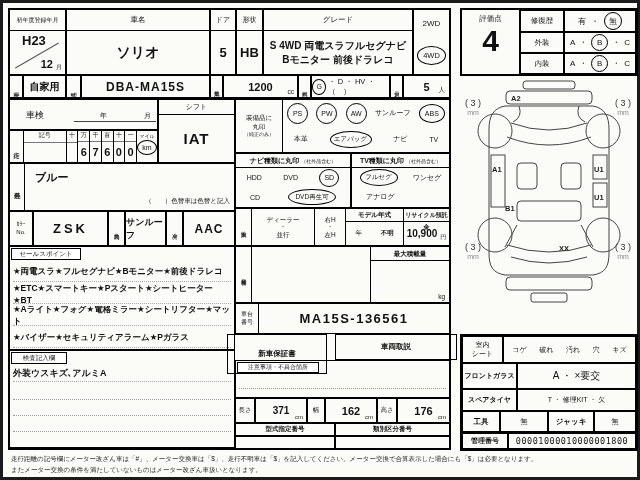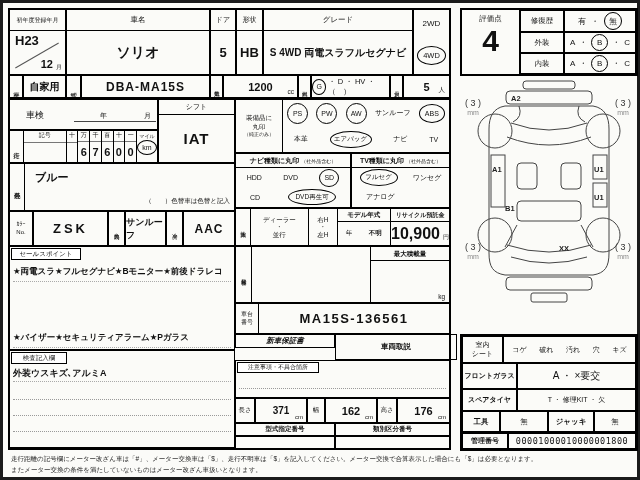--- a/index.html
+++ b/index.html
@@ -25,21 +25,21 @@
 </head>
 <body>
 
 <div id="sheet">
 
   <div class="c nb" style="left:5px;top:5px;width:443px;height:442px;border:2px solid #000;"></div>
 
   <div class="c hcell" style="left:6px;top:6px;width:57px;height:66px;">
     <div class="hd" style="font-size:6px;">初年度登録年月</div>
     <div class="bd">
-      <span class="hand" style="position:absolute;left:5px;top:2px;font-size:13px;">H23</span>
+      <span class="hand" style="position:absolute;left:12px;top:2px;font-size:13px;">H23</span>
       <span style="position:absolute;left:2px;top:24px;width:50px;border-top:1px solid #555;transform:rotate(-30deg);"></span>
       <span class="hand" style="position:absolute;right:12px;bottom:4px;font-size:11px;">12</span>
       <span style="position:absolute;right:3px;bottom:2px;font-size:6px;">月</span>
     </div>
   </div>
 
   <div class="c hcell" style="left:63px;top:6px;width:144px;height:66px;">
     <div class="hd">車名</div>
     <div class="bd hand" style="font-size:14px;">ソリオ</div>
   </div>
@@ -51,20 +51,21 @@
 
   <div class="c hcell" style="left:233px;top:6px;width:27px;height:66px;">
     <div class="hd" style="font-size:7px;">形状</div>
     <div class="bd hand" style="font-size:13px;">HB</div>
   </div>
 
   <div class="c hcell" style="left:260px;top:6px;width:150px;height:66px;">
     <div class="hd">グレード</div>
     <div class="bd col hand" style="font-size:10px;line-height:1.4;">
       <span>S 4WD 両電スラフルセグナビ</span>
+      <span>Bモニター 前後ドラレコ</span>
     </div>
   </div>
 
   <div class="c col" style="left:410px;top:6px;width:37px;height:66px;justify-content:space-around;">
     <span style="font-size:8px;">2WD</span>
     <span class="circ" style="width:27px;height:17px;font-size:7.5px;">4WD</span>
   </div>
 
   <div class="c" style="left:6px;top:72px;width:14px;height:23px;">
     <span class="vl">車歴</span>
@@ -245,31 +246,33 @@
     <div style="width:57px;border-right:1px solid #000;display:flex;flex-direction:column;">
       <span style="height:12px;font-size:6.5px;font-weight:bold;text-align:center;border-bottom:1px solid #000;line-height:12px;">モデル年式</span>
       <span style="flex:1;display:flex;align-items:center;justify-content:space-around;font-size:6.5px;">
         <span>年</span>
         <span class="hand">不明</span>
       </span>
     </div>
     <div style="flex:1;display:flex;flex-direction:column;">
       <span style="height:12px;font-size:6px;font-weight:bold;text-align:center;border-bottom:1px solid #000;line-height:12px;">リサイクル預託金</span>
       <span style="flex:1;display:flex;align-items:center;justify-content:center;gap:3px;">
-        <span class="hand" style="font-size:16px;">10,900</span>
+        <span class="hand" style="font-size:10px;">10,900</span>
         <span style="font-size:6px;align-self:flex-end;margin-bottom:3px;">円</span>
       </span>
     </div>
   </div>
 
   <div class="c nb" style="left:6px;top:243px;width:226px;height:104px;border:1px solid #000;"></div>
   <div class="tag" style="left:8px;top:245px;width:70px;height:12px;font-size:6.5px;">
     <span>セールスポイント</span>
   </div>
   <div class="c nb hand" style="left:10px;top:259px;width:218px;height:20px;justify-content:flex-start;font-size:8.5px;border-bottom:1px dotted #aaa;">★両電スラ★フルセグナビ★Bモニター★前後ドラレコ</div>
+  <div class="c nb hand" style="left:10px;top:281px;width:218px;height:20px;justify-content:flex-start;font-size:8.5px;border-bottom:1px dotted #aaa;">★ETC★スマートキー★Pスタート★シートヒーター★BT</div>
+  <div class="c nb hand" style="left:10px;top:303px;width:218px;height:20px;justify-content:flex-start;font-size:8.5px;border-bottom:1px dotted #aaa;">★Aライト★フォグ★電格ミラー★シートリフター★マット</div>
   <div class="c nb hand" style="left:10px;top:325px;width:218px;height:20px;justify-content:flex-start;font-size:8.5px;border-bottom:1px dotted #aaa;">★バイザー★セキュリティアラーム★Pガラス</div>
 
   <div class="c nb" style="left:6px;top:347px;width:226px;height:98px;border:1px solid #000;"></div>
   <div class="tag" style="left:8px;top:349px;width:56px;height:12px;font-size:6.5px;">
     <span>検査記入欄</span>
   </div>
   <div class="c nb hand" style="left:10px;top:363px;width:218px;height:16px;justify-content:flex-start;font-size:9px;border-bottom:1px dotted #aaa;">外装ウスキズ､アルミA</div>
   <div class="dotline" style="left:10px;top:396px;width:218px;"></div>
   <div class="dotline" style="left:10px;top:412px;width:218px;"></div>
   <div class="dotline" style="left:10px;top:428px;width:218px;"></div>
@@ -288,21 +291,21 @@
   </div>
 
   <div class="c nb" style="left:232px;top:300px;width:215px;height:31px;border:1px solid #000;padding:0;align-items:stretch;justify-content:flex-start;">
     <div class="col" style="width:22px;border-right:1px solid #000;display:flex;align-items:center;justify-content:center;line-height:1.2;font-size:6px;">
       <span>車台</span>
       <span>番号</span>
     </div>
     <div class="hand" style="flex:1;display:flex;align-items:center;justify-content:center;font-size:13px;letter-spacing:1.5px;">MA15S-136561</div>
   </div>
 
-  <div class="c" style="left:232px;top:331px;width:100px;height:14px;font-style:italic;">
+  <div class="c" style="left:224px;top:331px;width:100px;height:40px;">
     <span style="font-size:7.5px;font-weight:bold;">新車保証書</span>
   </div>
   <div class="c" style="left:332px;top:331px;width:122px;height:26px;">
     <span style="font-size:7.5px;font-weight:bold;">車両取説</span>
   </div>
 
   <div class="c nb" style="left:232px;top:357px;width:215px;height:38px;border:1px solid #000;"></div>
   <div class="tag" style="left:234px;top:359px;width:82px;height:11px;font-size:6px;">
     <span>注意事項・不具合箇所</span>
   </div>

